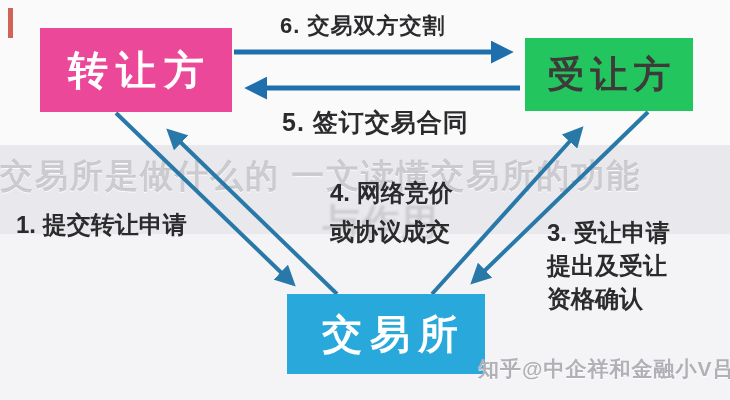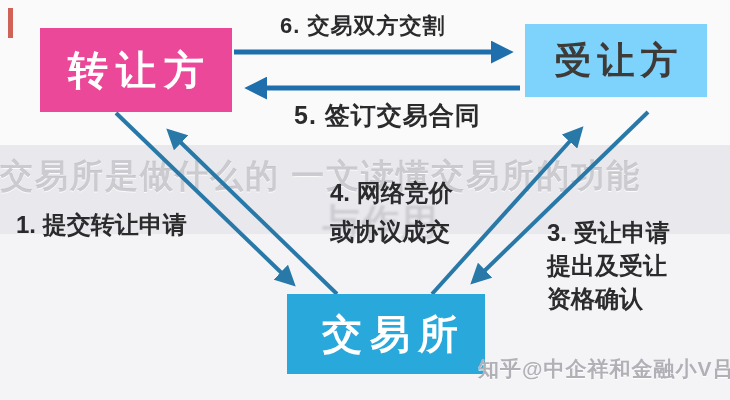--- a/index.html
+++ b/index.html
@@ -20,35 +20,35 @@
   .node{
     position:absolute;display:flex;align-items:center;justify-content:center;
     font-weight:bold;
   }
   .node-transferor{
     left:40px;top:28px;width:192px;height:84px;
     background:#ec4899;color:#ffffff;font-size:40px;letter-spacing:8px;
     text-indent:8px;
   }
   .node-transferee{
-    left:525px;top:24px;width:182px;height:73px;
-    background:#7dd3fc;color:#3d3a38;font-size:37px;letter-spacing:6px;
+    left:525px;top:38px;width:168px;height:73px;
+    background:#22c55e;color:#3d3a38;font-size:37px;letter-spacing:6px;
     text-indent:6px;font-weight:600;
   }
   .node-exchange{
     left:287px;top:294px;width:190px;height:80px;
     background:#29a8db;color:#ffffff;font-size:40px;letter-spacing:8px;
     text-indent:8px;
     padding-left:8px;
   }
   .step{
     position:absolute;color:#2b2b2d;font-weight:bold;white-space:nowrap;
   }
   .step6{left:280px;top:11px;font-size:22px;letter-spacing:1px;}
-  .step5{left:282px;top:99px;font-size:25px;letter-spacing:1px;margin-left:12px;}
+  .step5{left:282px;top:106px;font-size:25px;letter-spacing:1px;}
   .step1{left:16px;top:209px;font-size:24px;}
   .step4{left:330px;top:173px;font-size:24px;line-height:39px;}
   .step3{left:547px;top:216px;font-size:24px;line-height:33px;}
   svg.arrows{position:absolute;left:0;top:0;pointer-events:none;}
   .wm-band-text{
     position:absolute;left:0;top:154px;width:730px;
     font-size:33px;font-weight:bold;letter-spacing:2px;
     color:rgba(172,172,180,0.62);
     text-shadow:0 1px 0 rgba(255,255,255,0.8);
     filter:blur(0.4px);white-space:nowrap;

